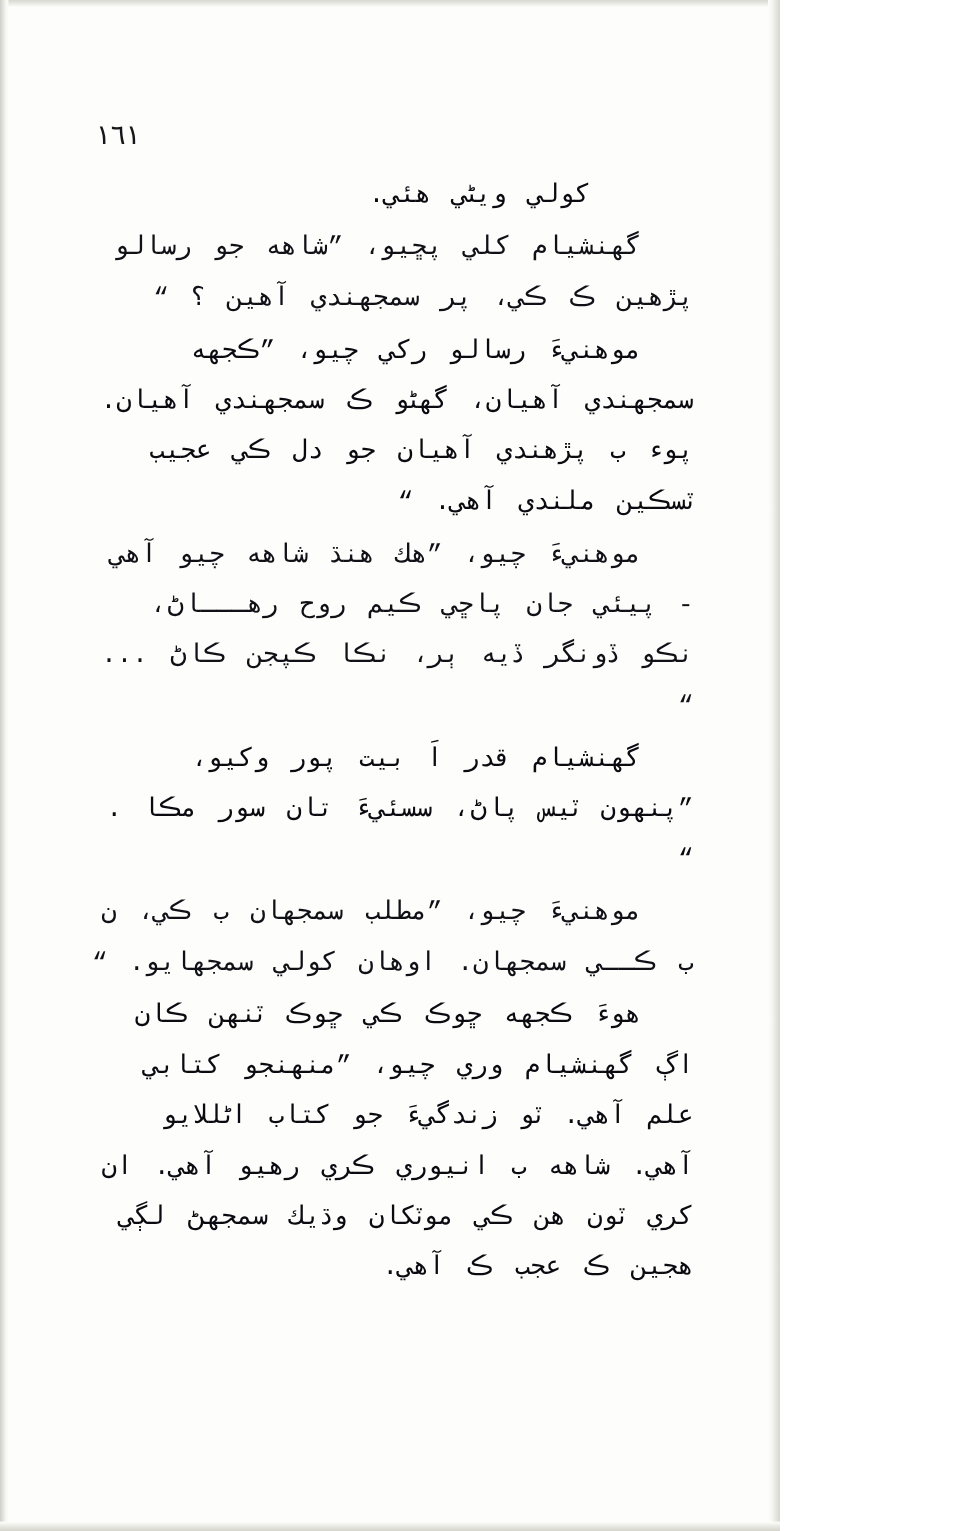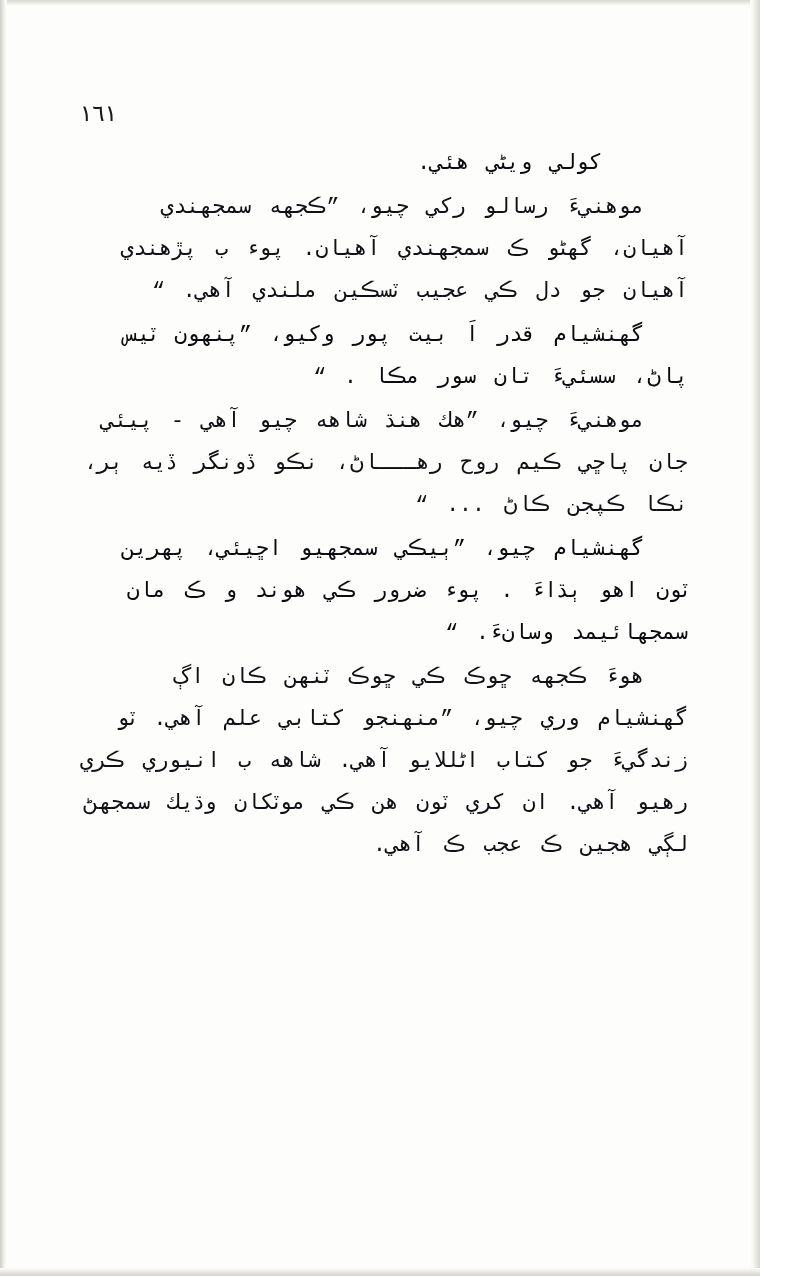--- a/index.html
+++ b/index.html
@@ -5,21 +5,21 @@
   html, body {
     margin: 0;
     padding: 0;
     background: #ffffff;
   }
   body {
     font-family: "DejaVu Sans", sans-serif;
   }
   .page {
     position: relative;
-    width: 760px;
+    width: 650px;
     height: 1276px;
     background: #fdfdfb;
     overflow: hidden;
   }
   
   .scan-edge-left {
     position: absolute;
     top: 0; left: 0;
     width: 7px; height: 100%;
     background: linear-gradient(to right, #cfcfc8, #f6f6f2 70%, #fdfdfb);
@@ -84,19 +84,20 @@
 <div class="page">
   <div class="scan-edge-top"></div>
   <div class="scan-edge-left"></div>
   <div class="scan-edge-right"></div>
   <div class="scan-edge-bottom"></div>
 
   <div class="folio">١٦١</div>
 
   <div class="text-block">
     <p class="para first">كولي ويڻي هئي.</p>
+    <p class="para">گهنشيام كلي پڇيو، ”شاهه جو رسالو پڙهين ڪ ڪي، پر سمجهندي آهين ؟ “</p>
     <p class="para">موهنيءَ رسالو رکي چيو، ”ڪجهه سمجهندي آهيان، گهڻو ڪ سمجهندي آهيان. پوء ب پڙهندي آهيان جو دل ڪي عجيب ٽسڪين ملندي آهي. “</p>
+    <p class="para">موهنيءَ چيو، ”هك هنڌ شاهه چيو آهي - پيئي جان پاڇي ڪيم روح رهـــاڻ، نڪو ڏونگر ڏيه ٻر، نڪا ڪپجن ڪاڻ ... “</p>
     <p class="para">گهنشيام قدر اَ بيت پور وکيو، ”پنهون ٽيس پاڻ، سسئيءَ تان سور مڪا . “</p>
-    <p class="para">موهنيءَ چيو، ”هك هنڌ شاهه چيو آهي - پيئي جان پاڇي ڪيم روح رهـــاڻ، نڪو ڏونگر ڏيه ٻر، نڪا ڪپجن ڪاڻ ... “</p>
-    <p class="para">گهنشيام چيو، ”ٻيڪي سمجهيو اڇيئي، پهرين ٽون اهو ٻڌاءَ . پوء ضرور ڪي هوند و ڪ مان سمجهائيمد وسانءَ. “</p>
+    <p class="para">موهنيءَ چيو، ”مطلب سمجهان ب ڪي، ن ب ڪــي سمجهان. اوهان كولي سمجهايو. “</p>
     <p class="para">هوءَ ڪجهه ڇوڪ ڪي ڇوڪ ٽنهن ڪان اڳ گهنشيام وري چيو، ”منهنجو كتابي علم آهي. ٽو زندگيءَ جو كتاب اڻللايو آهي. شاهه ب انيوري ڪري رهيو آهي. ان كري ٽون هن ڪي موٽكان وڌيك سمجهڻ لڳي هجين ڪ عجب ڪ آهي.</p>
   </div>
 </div>
 
 </body></html>

